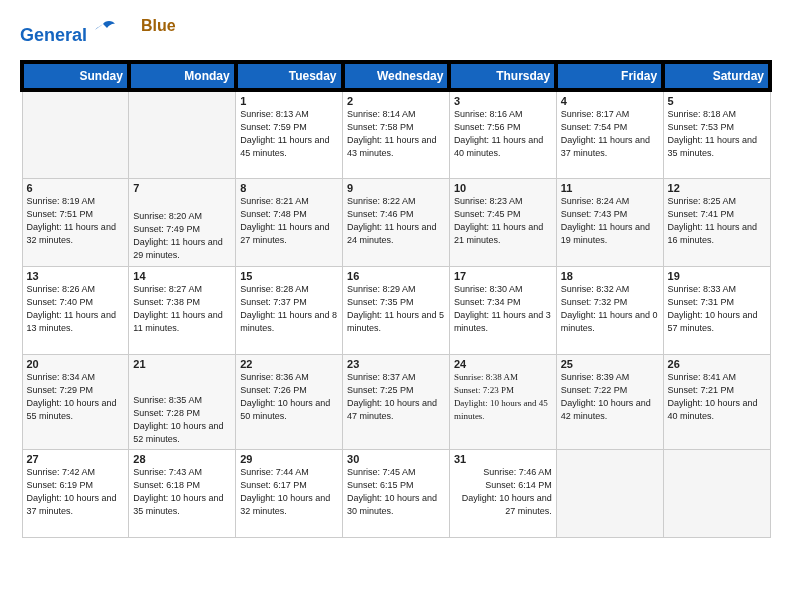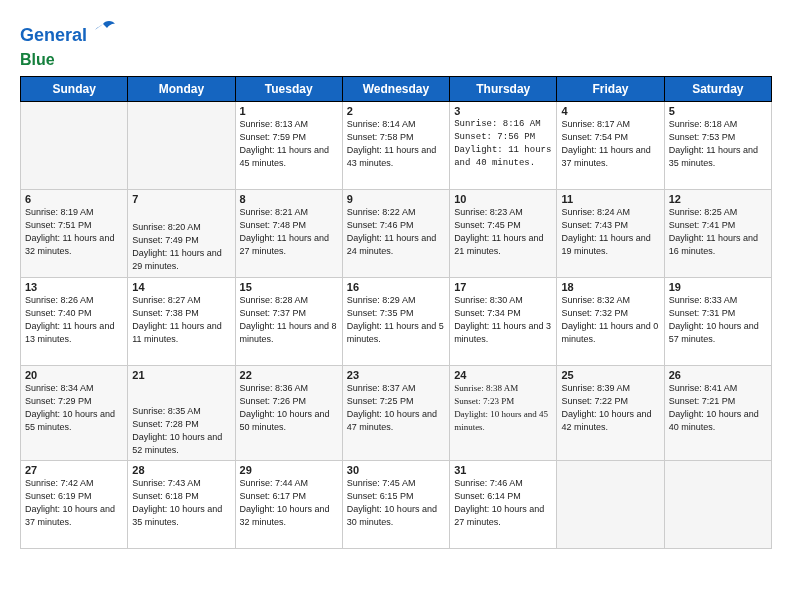--- a/index.html
+++ b/index.html
@@ -58,22 +58,22 @@
       border-collapse: collapse;
       margin-top: 8px;
       table-layout: fixed;
     }
     .calendar th {
       background: #1565c0;
       color: #fff;
       font-size: 12px;
       font-weight: bold;
       padding: 5px 4px;
-      text-align: center;
-      border: 1px solid #000000;
+      text-align: right;
+      border: 4px solid #000000;
     }
     .calendar td {
       vertical-align: top;
       border: 1px solid #ccc;
       padding: 3px 4px;
       font-size: 9.5px;
       color: #222;
       min-height: 70px;
       height: 88px;
       background: #fff;
@@ -95,31 +95,31 @@
     .row-shade td {
       background: #f7f7f7;
     }
   </style>
 </head>
 <body>
 
 <div class="page">
   <div class="header-top">
     <div class="logo">
-      <div style="display:flex;flex-direction:column;align-items:flex-start;">
+      <div style="display:flex;align-items:flex-start;gap:24px;">
         <div style="display:flex;align-items:center;">
           <span class="logo-text"><span>General</span></span>
           <span class="logo-bird">
             <svg width="28" height="28" viewBox="0 0 28 28" fill="none">
               <path d="M14 6 C16 2, 24 2, 26 6 C24 5, 20 7, 18 10 C16 8, 14 6, 14 6Z" fill="#1565c0"></path>
               <path d="M14 6 C12 8, 8 9, 6 12 C8 10, 12 8, 14 6Z" fill="#1565c0"></path>
             </svg>
           </span>
         </div>
-        <span class="logo-text" style="color:#15803d;font-size:16px;">Blue</span>
+        <span class="logo-text" style="color:#a16207;font-size:16px;">Blue</span>
       </div>
     </div>
     <div class="title-block">
       <div class="month-title"></div>
       <div class="subtitle"></div>
     </div>
   </div>
 
   <table class="calendar">
     <thead>
@@ -144,21 +144,21 @@
 Daylight: 11 hours and 45 minutes.</div>
           </td>
           <td>
             <span class="day-num">2</span>
             <div class="day-detail" style="white-space: pre-line;">Sunrise: 8:14 AM
 Sunset: 7:58 PM
 Daylight: 11 hours and 43 minutes.</div>
           </td>
           <td>
             <span class="day-num">3</span>
-            <div class="day-detail" style="white-space: pre-line; font-family: Liberation Mono, monospace;">Sunrise: 8:16 AM
+            <div class="day-detail" style="white-space: pre-line;">Sunrise: 8:16 AM
 Sunset: 7:56 PM
 Daylight: 11 hours and 40 minutes.</div>
           </td>
           <td>
             <span class="day-num">4</span>
             <div class="day-detail" style="white-space: pre-line;">Sunrise: 8:17 AM
 Sunset: 7:54 PM
 Daylight: 11 hours and 37 minutes.</div>
           </td>
           <td>
@@ -320,21 +320,21 @@
 Daylight: 10 hours and 32 minutes.</div>
           </td>
           <td>
             <span class="day-num">30</span>
             <div class="day-detail" style="white-space: pre-line;">Sunrise: 7:45 AM
 Sunset: 6:15 PM
 Daylight: 10 hours and 30 minutes.</div>
           </td>
           <td>
             <span class="day-num">31</span>
-            <div class="day-detail" style="white-space: pre-line;">Sunrise: 7:46 AM
+            <div class="day-detail" style="white-space: pre-line; text-align: right;">Sunrise: 7:46 AM
 Sunset: 6:14 PM
 Daylight: 10 hours and 27 minutes.</div>
           </td>
           <td class="empty"></td>
           <td class="empty"></td>
         </tr>
       </tbody>
   </table>
 </div>
 

